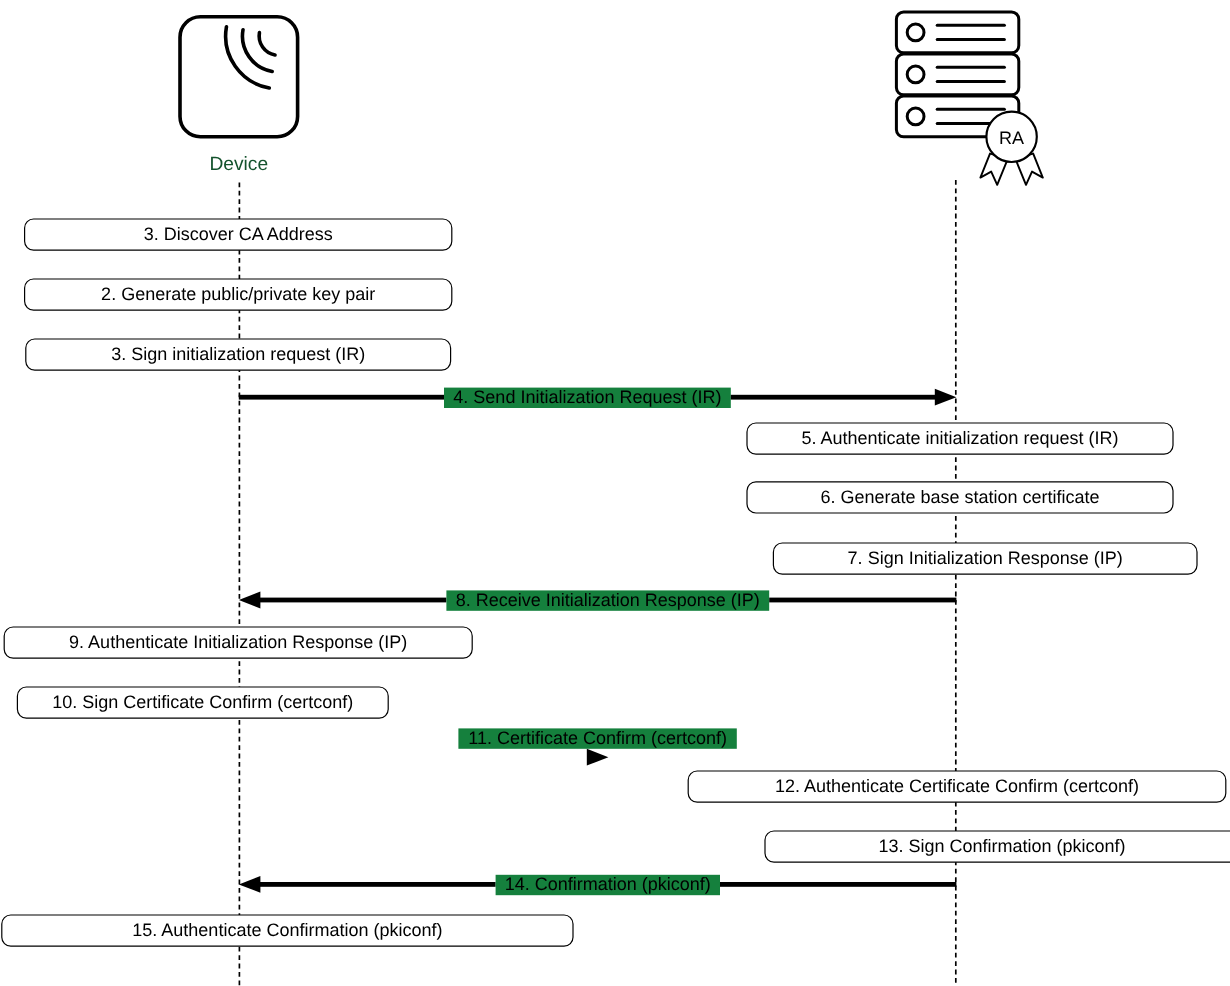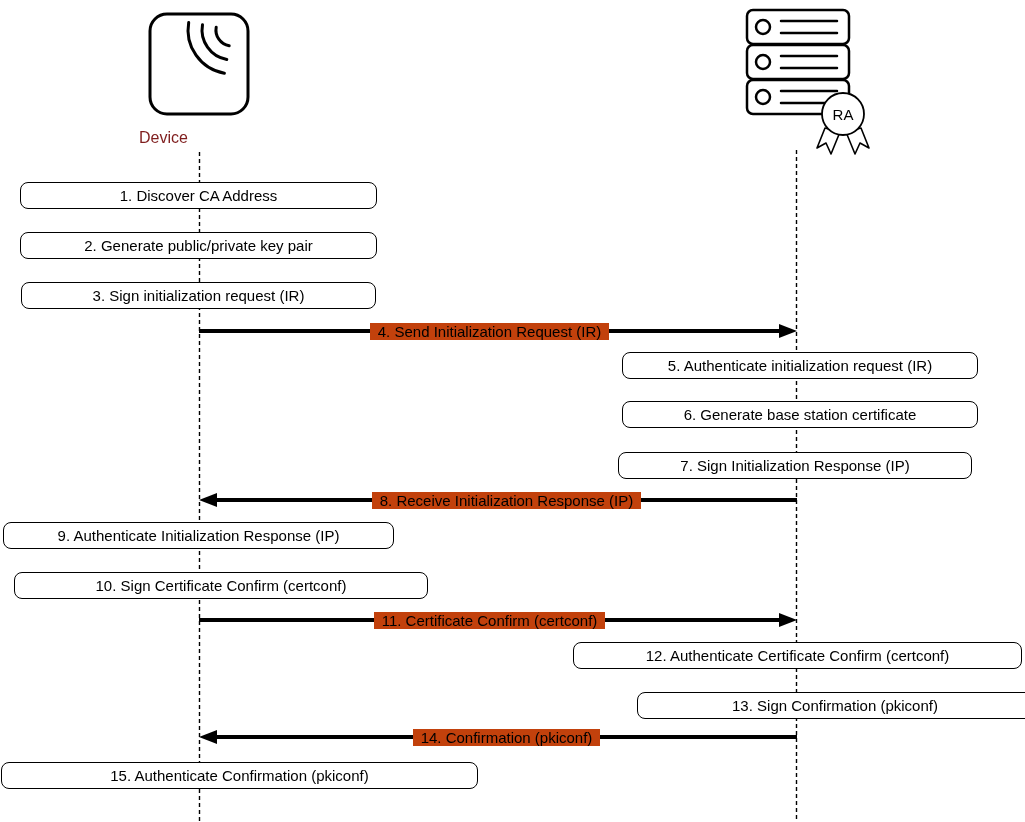--- a/index.html
+++ b/index.html
@@ -8,39 +8,39 @@
     width:1025px;height:822px;
     background:#ffffff;
     font-family:"Liberation Sans","DejaVu Sans",sans-serif;
     color:#000;
     overflow:hidden;
   }
   .lifelines{position:absolute;left:0;top:0;z-index:0;}
   .actor-icon{position:absolute;z-index:2;}
   .actor-label{
     position:absolute;z-index:2;
-    text-align:left;font-size:16px;color:#7f1d1d;
+    text-align:center;font-size:16px;color:#14532d;
   }
   .box{
     position:absolute;z-index:3;
     height:27px;
     background:#ffffff;
     border:1.8px solid #000;
     border-radius:8px;
     display:flex;align-items:center;justify-content:center;
     font-size:15px;white-space:nowrap;
     box-sizing:border-box;
   }
   .arrow{
     position:absolute;z-index:2;
     left:199px;width:598px;height:26px;
     display:flex;align-items:center;
   }
   .seg{flex:1;height:4px;background:#000;}
-  .alabel{padding:0 8px;font-size:15px;white-space:nowrap;background:#c2410c;}
+  .alabel{padding:0 8px;font-size:15px;white-space:nowrap;background:#15803d;}
   .head-right{
     width:0;height:0;margin-left:-1px;
     border-top:7px solid transparent;
     border-bottom:7px solid transparent;
     border-left:18px solid #000;
   }
   .head-left{
     width:0;height:0;margin-right:-1px;
     border-top:7px solid transparent;
     border-bottom:7px solid transparent;
@@ -83,46 +83,46 @@
         <line x1="36" y1="95" x2="92" y2="95"></line>
     </g>
     <g>
       <polygon points="80,120 72,140 81,135 86,146 95,124" fill="#fff" stroke="#000" stroke-width="1.6" stroke-linejoin="round"></polygon>
       <polygon points="116,120 124,140 115,135 110,146 101,124" fill="#fff" stroke="#000" stroke-width="1.6" stroke-linejoin="round"></polygon>
       <circle cx="98" cy="106" r="21" fill="#fff" stroke="#000" stroke-width="1.8"></circle>
       <text x="98" y="112" text-anchor="middle" font-size="15" fill="#000" font-family="Liberation Sans, DejaVu Sans, sans-serif">RA</text>
     </g>
   </svg>
 
-  <div class="box" style="left:20px;top:182px;width:357px;">1. Discover CA Address</div>
+  <div class="box" style="left:20px;top:182px;width:357px;">3. Discover CA Address</div>
   <div class="box" style="left:20px;top:232px;width:357px;">2. Generate public/private key pair</div>
   <div class="box" style="left:21px;top:282px;width:355px;">3. Sign initialization request (IR)</div>
 
   <div class="arrow" style="top:318px;">
     <div class="seg"></div>
     <span class="alabel">4. Send Initialization Request (IR)</span>
     <div class="seg"></div>
     <div class="head-right"></div>
   </div>
 
   <div class="box" style="left:622px;top:352px;width:356px;">5. Authenticate initialization request (IR)</div>
   <div class="box" style="left:622px;top:401px;width:356px;">6. Generate base station certificate</div>
-  <div class="box" style="left:618px;top:452px;width:354px;">7. Sign Initialization Response (IP)</div>
+  <div class="box" style="left:644px;top:452px;width:354px;">7. Sign Initialization Response (IP)</div>
 
   <div class="arrow" style="top:487px;">
     <div class="head-left"></div>
     <div class="seg"></div>
     <span class="alabel">8. Receive Initialization Response (IP)</span>
     <div class="seg"></div>
   </div>
 
   <div class="box" style="left:3px;top:522px;width:391px;text-align:center;">9. Authenticate Initialization Response (IP)</div>
-  <div class="box" style="left:14px;top:572px;width:414px;">10. Sign Certificate Confirm (certconf)</div>
+  <div class="box" style="left:14px;top:572px;width:310px;">10. Sign Certificate Confirm (certconf)</div>
 
-  <div class="arrow" style="top:607px;">
+  <div class="arrow" style="top:607px;flex-direction:column;">
     <div class="seg"></div>
     <span class="alabel">11. Certificate Confirm (certconf)</span>
     <div class="seg"></div>
     <div class="head-right"></div>
   </div>
 
   <div class="box" style="left:573px;top:642px;width:449px;">12. Authenticate Certificate Confirm (certconf)</div>
   <div class="box" style="left:601px;top:692px;width:396px;margin-left:36px;">13. Sign Confirmation (pkiconf)</div>
 
   <div class="arrow" style="top:724px;">

